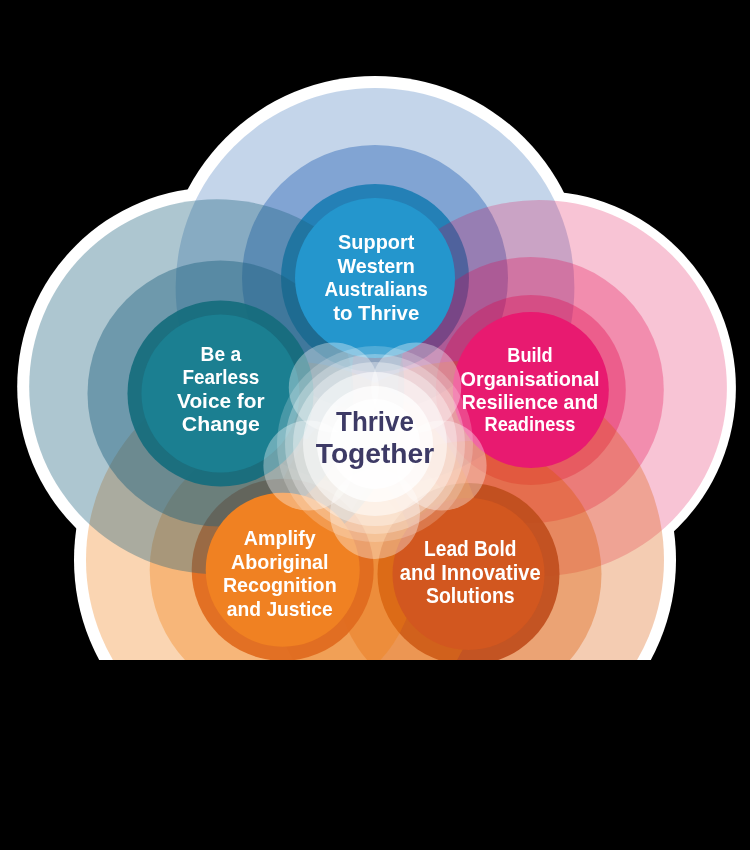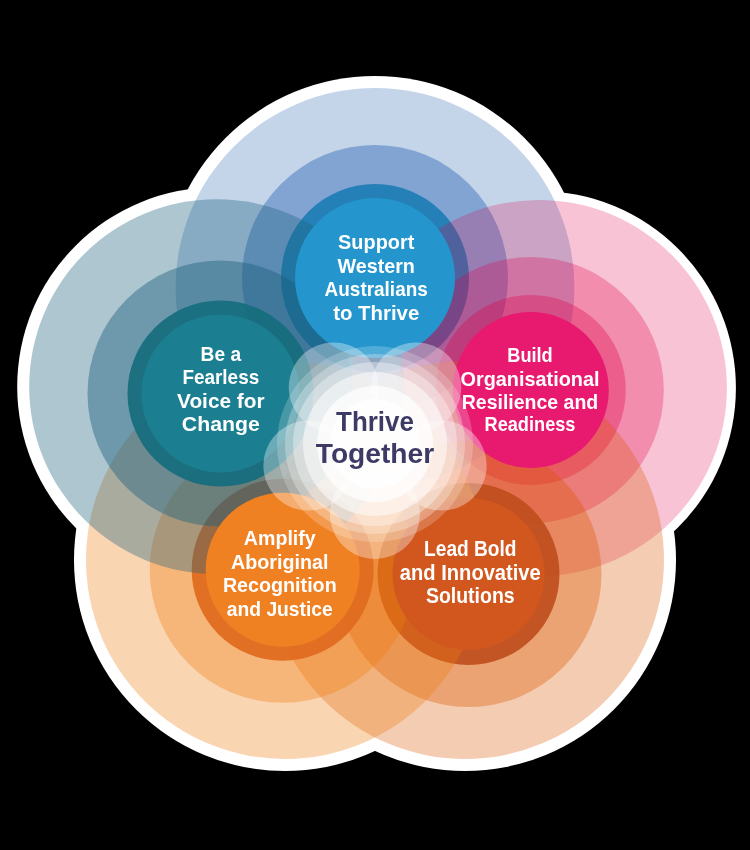--- a/index.html
+++ b/index.html
@@ -1,16 +1,16 @@
 <!DOCTYPE html>
 <html><head>
 <meta charset="utf-8">
 <style>
   html,body{margin:0;padding:0;background:#000;}
-  .wrap{width:750px;height:850px;position:relative;overflow:hidden;background:#000;}
+  .wrap{width:750px;height:660px;position:relative;overflow:hidden;background:#000;}
   svg{display:block;}
   text{font-family:"Liberation Sans",sans-serif;font-weight:bold;text-anchor:middle;}
   .lbl{fill:#fff;}
   .ctr{fill:#3d3a65;font-size:28px;}
 </style>
 </head>
 <body>
 <div class="wrap">
 <svg width="750" height="850" viewBox="0 0 750 850" xmlns="http://www.w3.org/2000/svg">
   <rect width="750" height="850" fill="#000"></rect>

